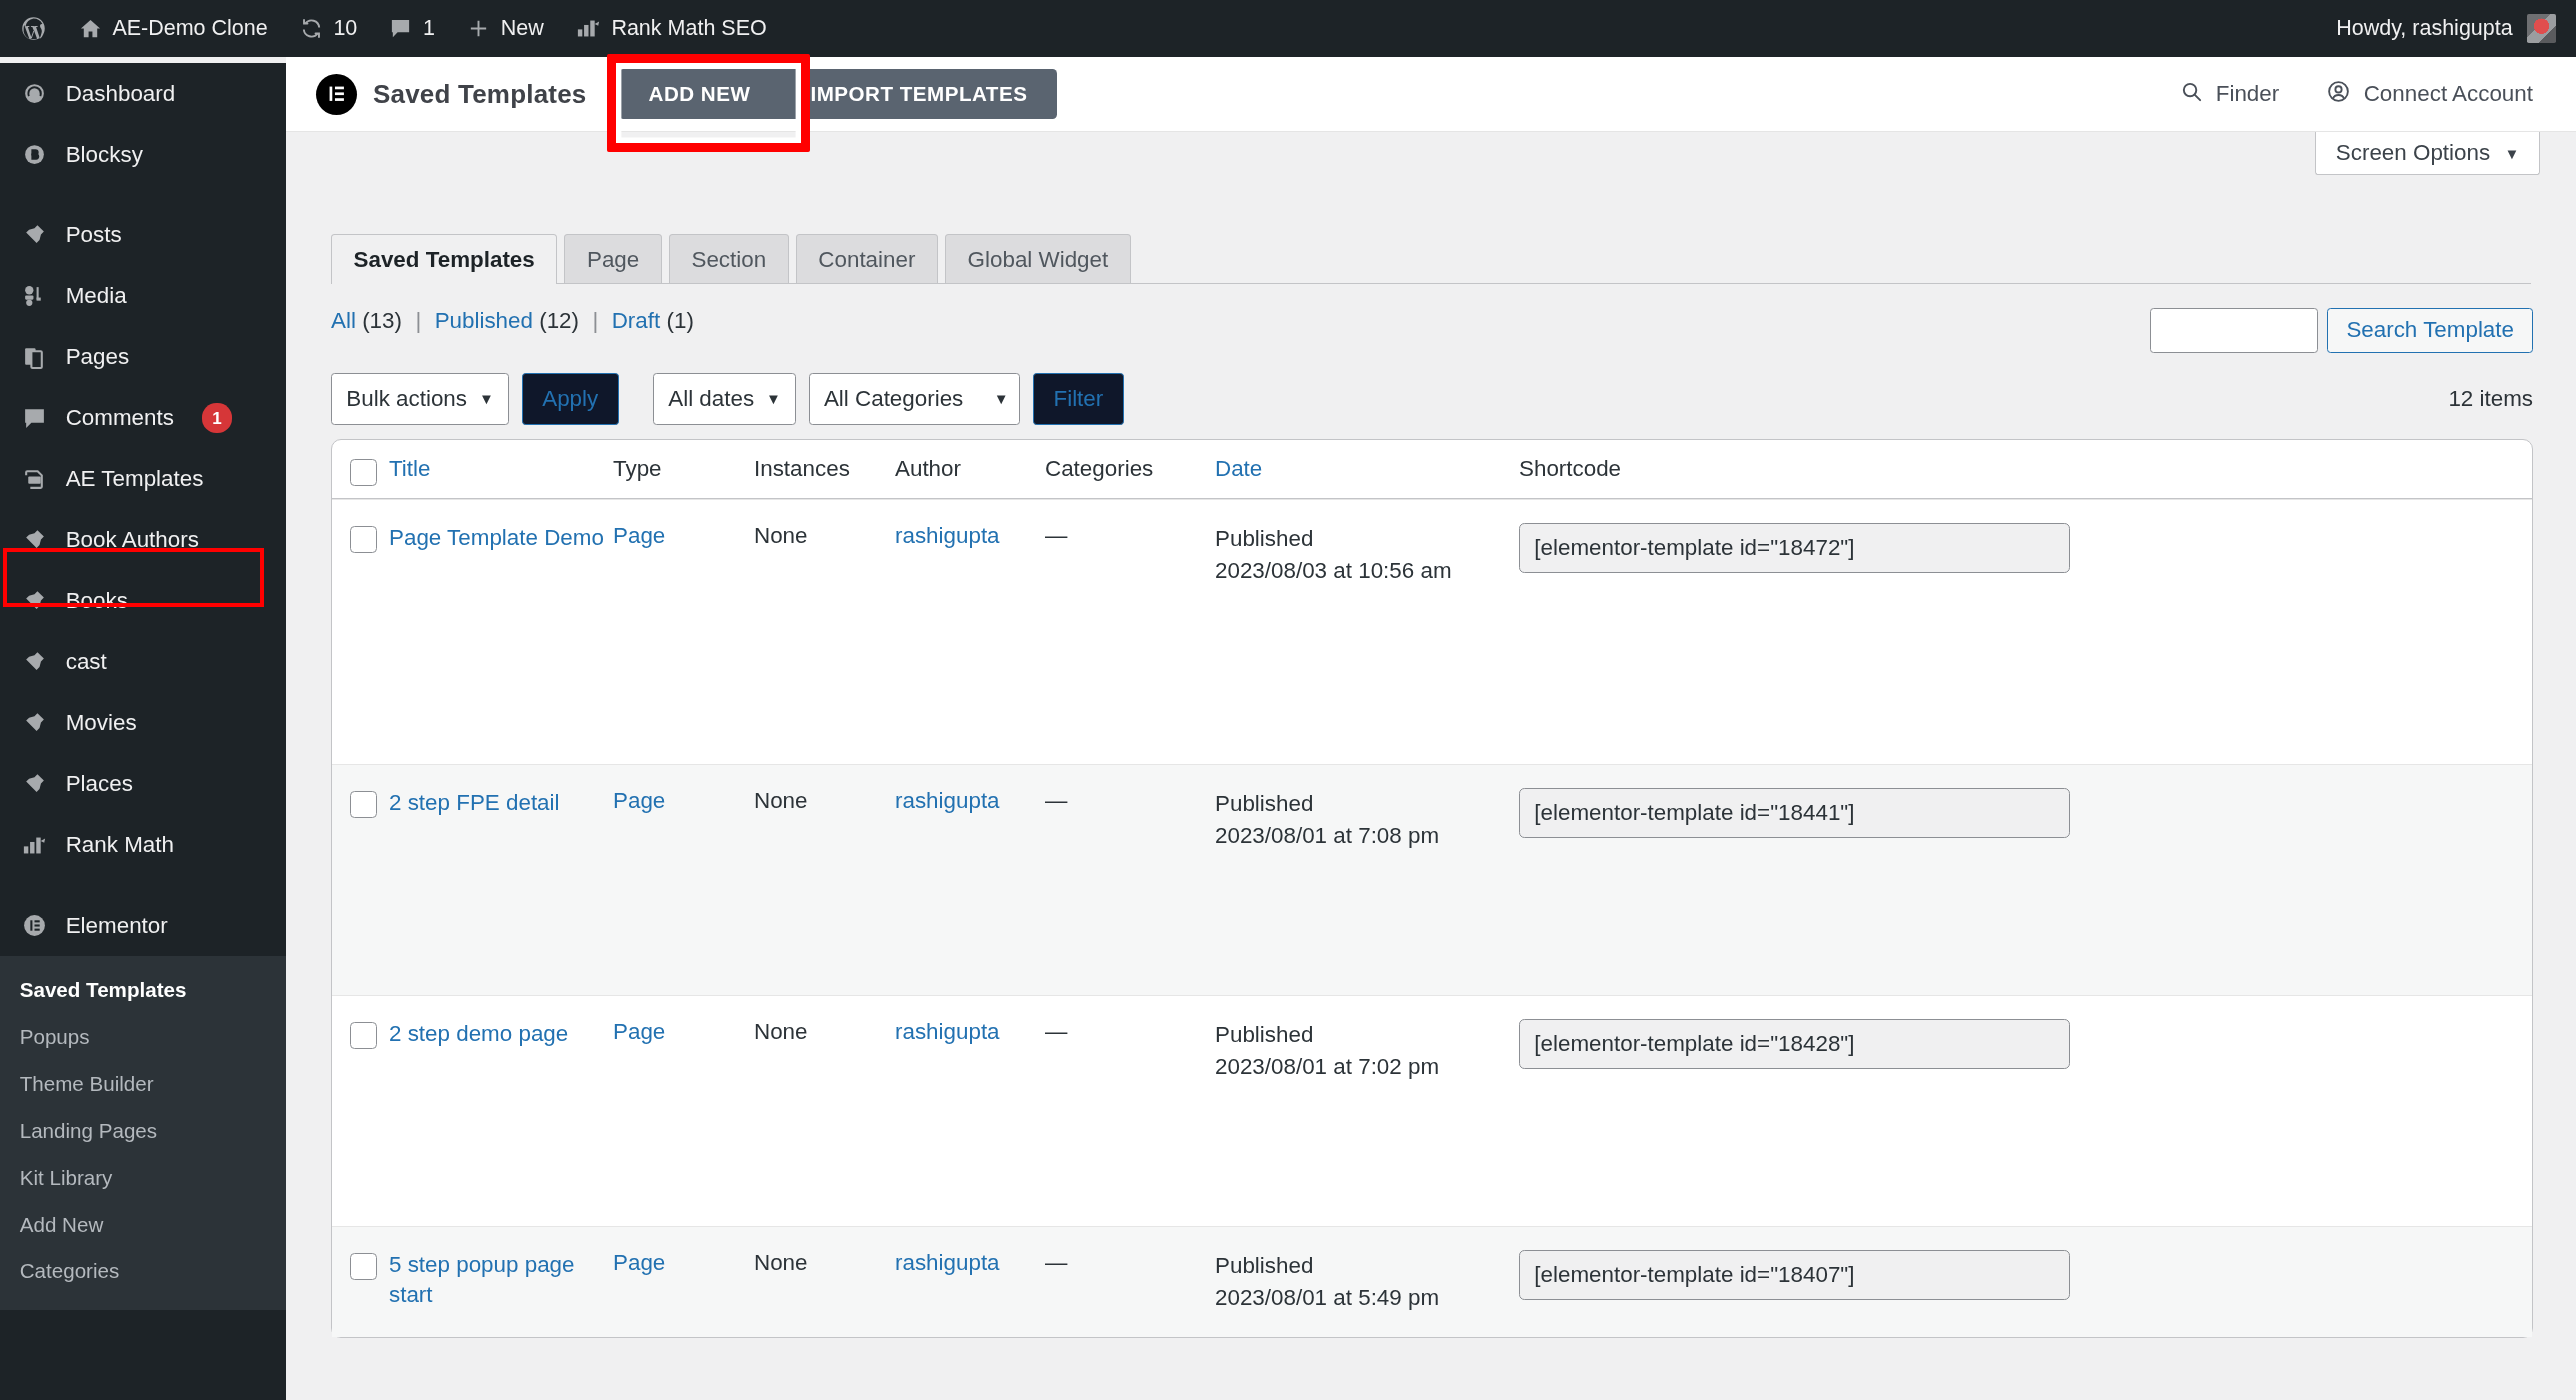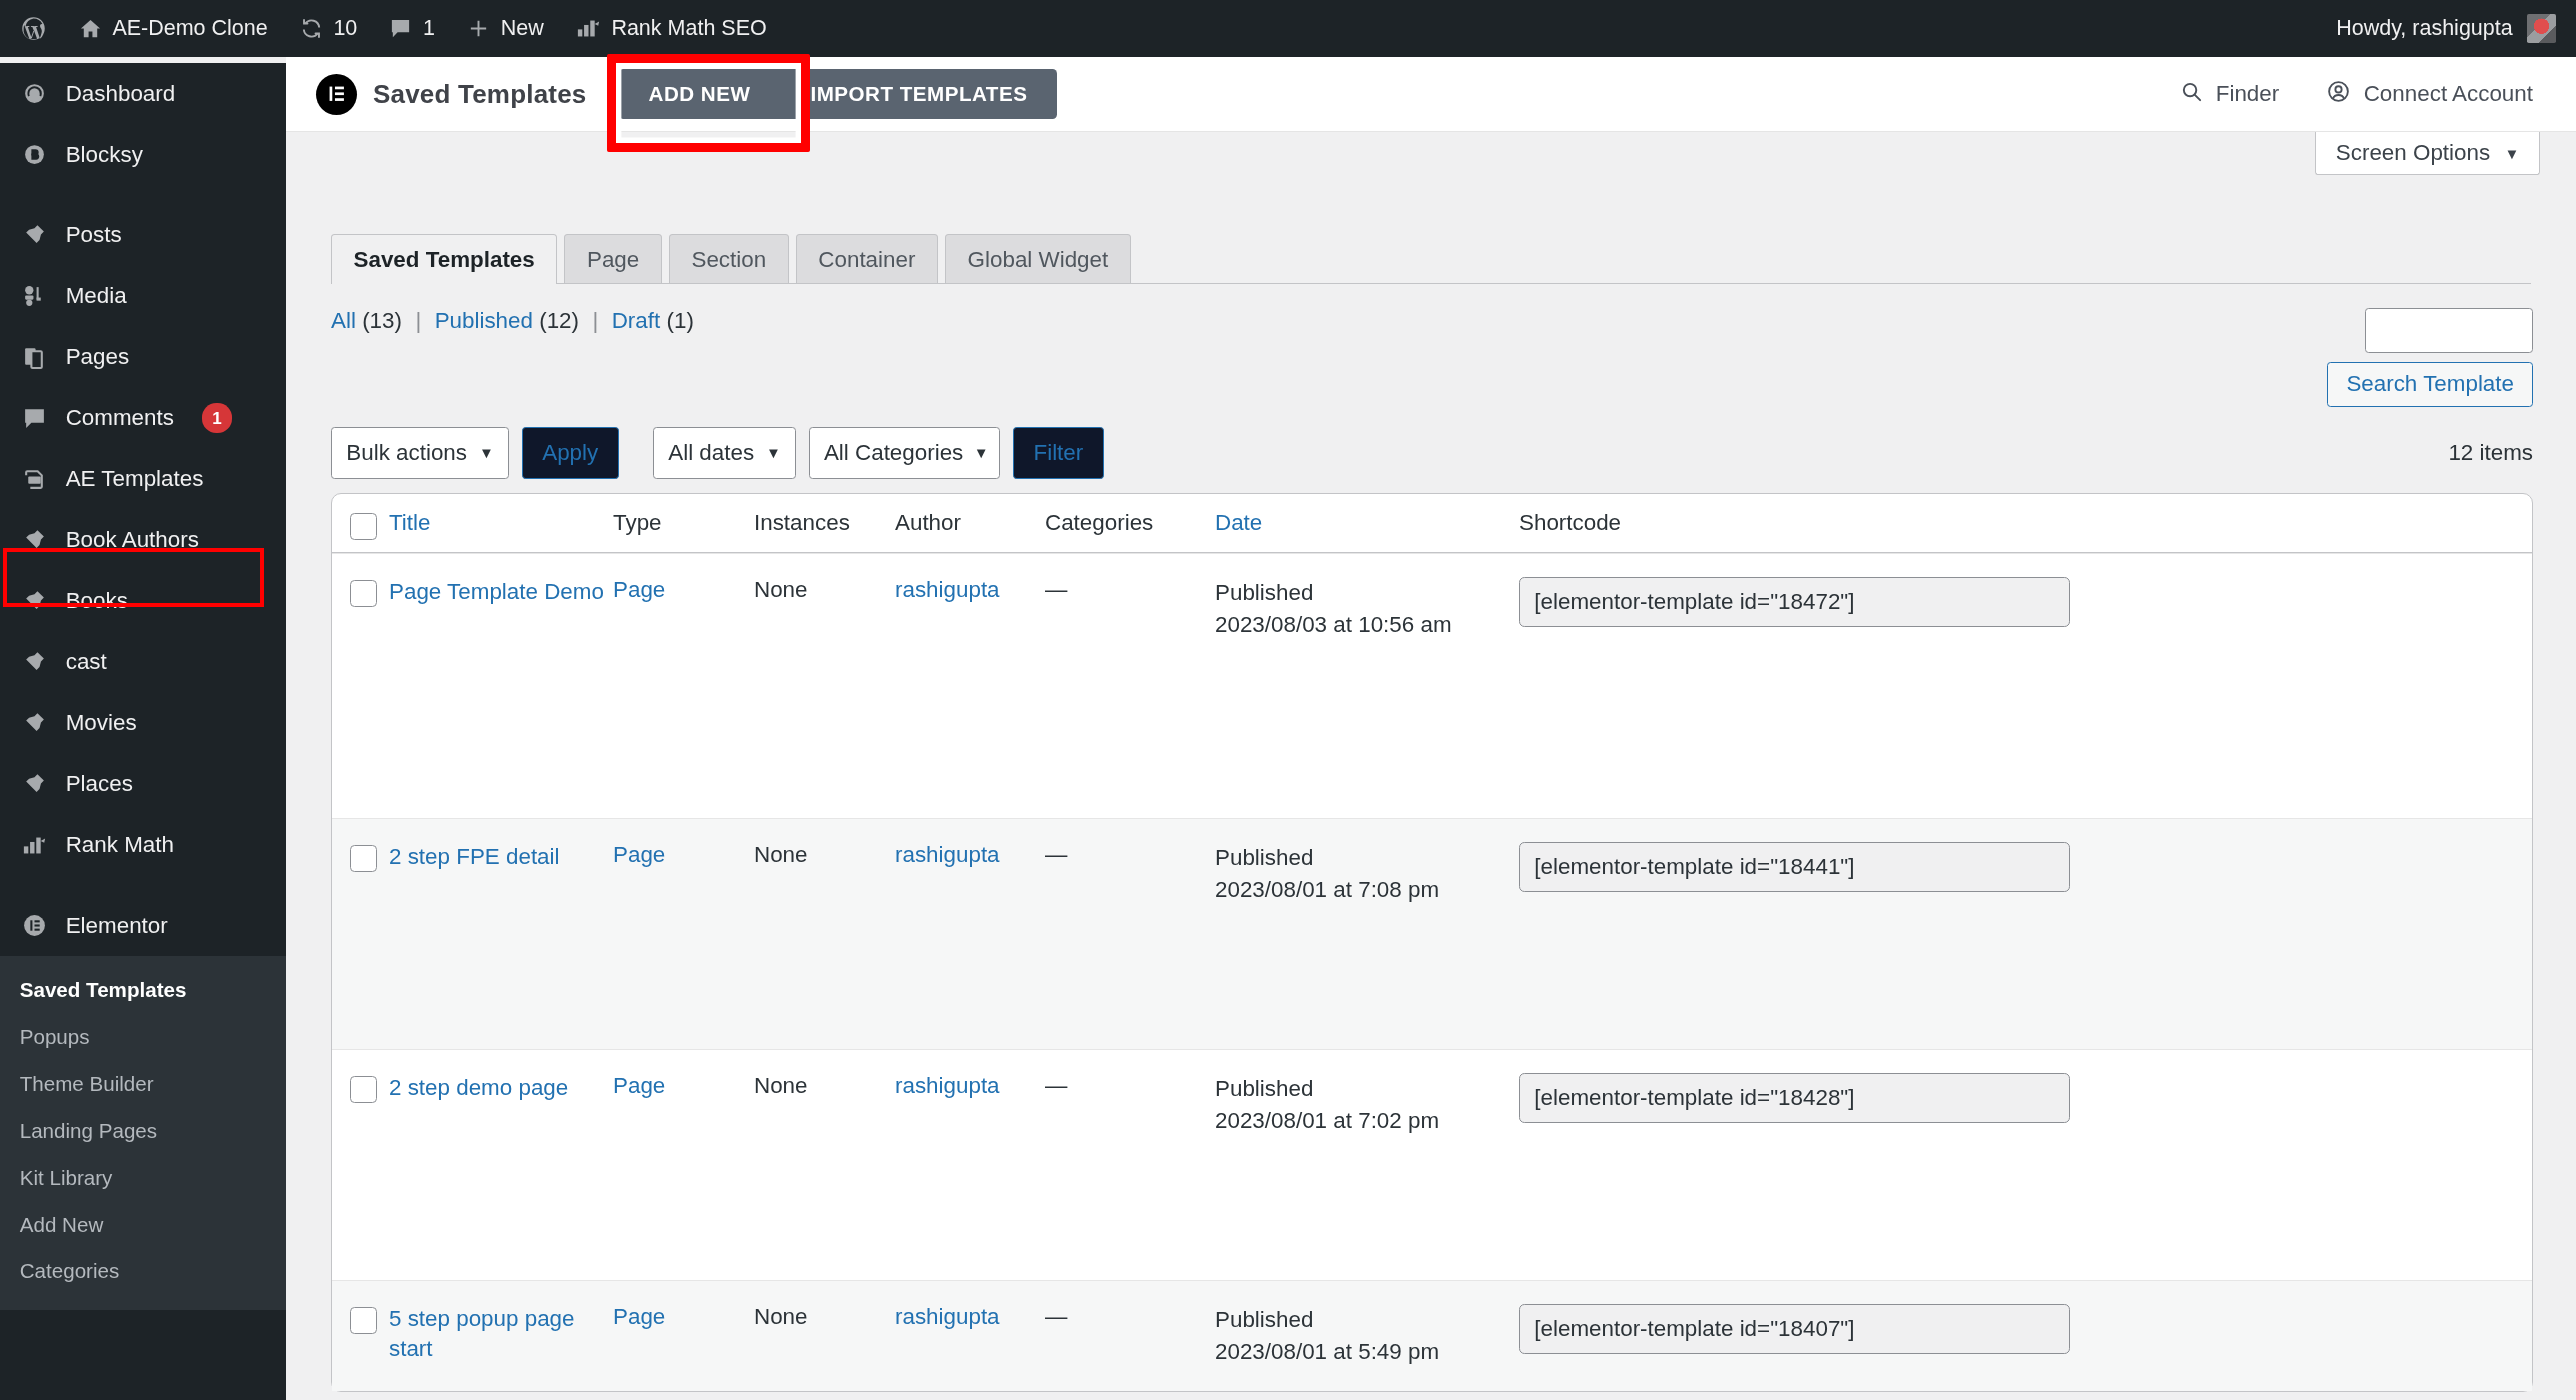--- a/index.html
+++ b/index.html
@@ -120,42 +120,42 @@
     font-size: 22.4px; color: #50575e; margin-right: 7.2px; border-radius: 3.6px 3.6px 0 0;
   }
   .tab.active { background: #f0f0f1; color: #1d2327; font-weight: 700; position: relative; z-index: 2; border-color: #c3c4c7; }
   .tabs-underline { height: 0.9px; background: #c3c4c7; margin: 0 45px 0 45px; position: relative; top: -0.9px; }
 
   
   .subsub-row { display: flex; align-items: flex-start; padding: 23px 43px 0 45px; }
   .subsubsub { font-size: 22.4px; color: #2c3338; }
   .subsubsub a { color: #2271b1; text-decoration: none; }
   .subsubsub .sep { color: #8c8f94; margin: 0 7.2px; }
-  .search-box { margin-left: auto; display: flex; align-items: flex-end; gap: 9px; flex-direction: column; }
+  .search-box { margin-left: auto; display: flex; align-items: flex-start; gap: 9px; }
   .search-input {
     width: 168px; height: 45px; border: 0.9px solid #8c8f94; border-radius: 3.6px;
     background: #fff; font-size: 21.5px; padding: 0 9px;
     font-family: "Liberation Sans", sans-serif;
   }
   .search-btn {
     height: 45px; padding: 0 18px; border: 0.9px solid #2271b1; border-radius: 3.6px;
     background: #f6f7f7; color: #2271b1; font-size: 22.4px; cursor: pointer;
     font-family: "Liberation Sans", sans-serif;
   }
 
   
   .tablenav { display: flex; align-items: center; padding: 19.7px 43px 0 45px; }
   .tn-select {
     height: 52px; border: 0.9px solid #8c8f94; border-radius: 3.6px; background: #fff;
     color: #2c3338; font-size: 22.4px; padding: 0 41px 0 14.3px;
     display: flex; align-items: center; position: relative; margin-right: 12.5px;
     font-family: "Liberation Sans", sans-serif;
   }
   .tn-select .chev { position: absolute; right: 14.3px; font-size: 15px; color: #2c3338; }
-  .tn-select.cat { padding-right: 36px; justify-content: flex-end; }
+  .tn-select.cat { padding-right: 56px; justify-content: flex-end; }
   .tn-select.cat .chev { right: 10.7px; }
   .tn-btn {
     height: 52px; padding: 0 19.7px; border: 0.9px solid #2271b1; border-radius: 3.6px;
     background: #0f172a; color: #2271b1; font-size: 22.4px; cursor: pointer;
     display: flex; align-items: center; font-family: "Liberation Sans", sans-serif;
   }
   .gap-lg { width: 34px; }
   .items-count { margin-left: auto; font-size: 22.4px; color: #2c3338; }
 
   

